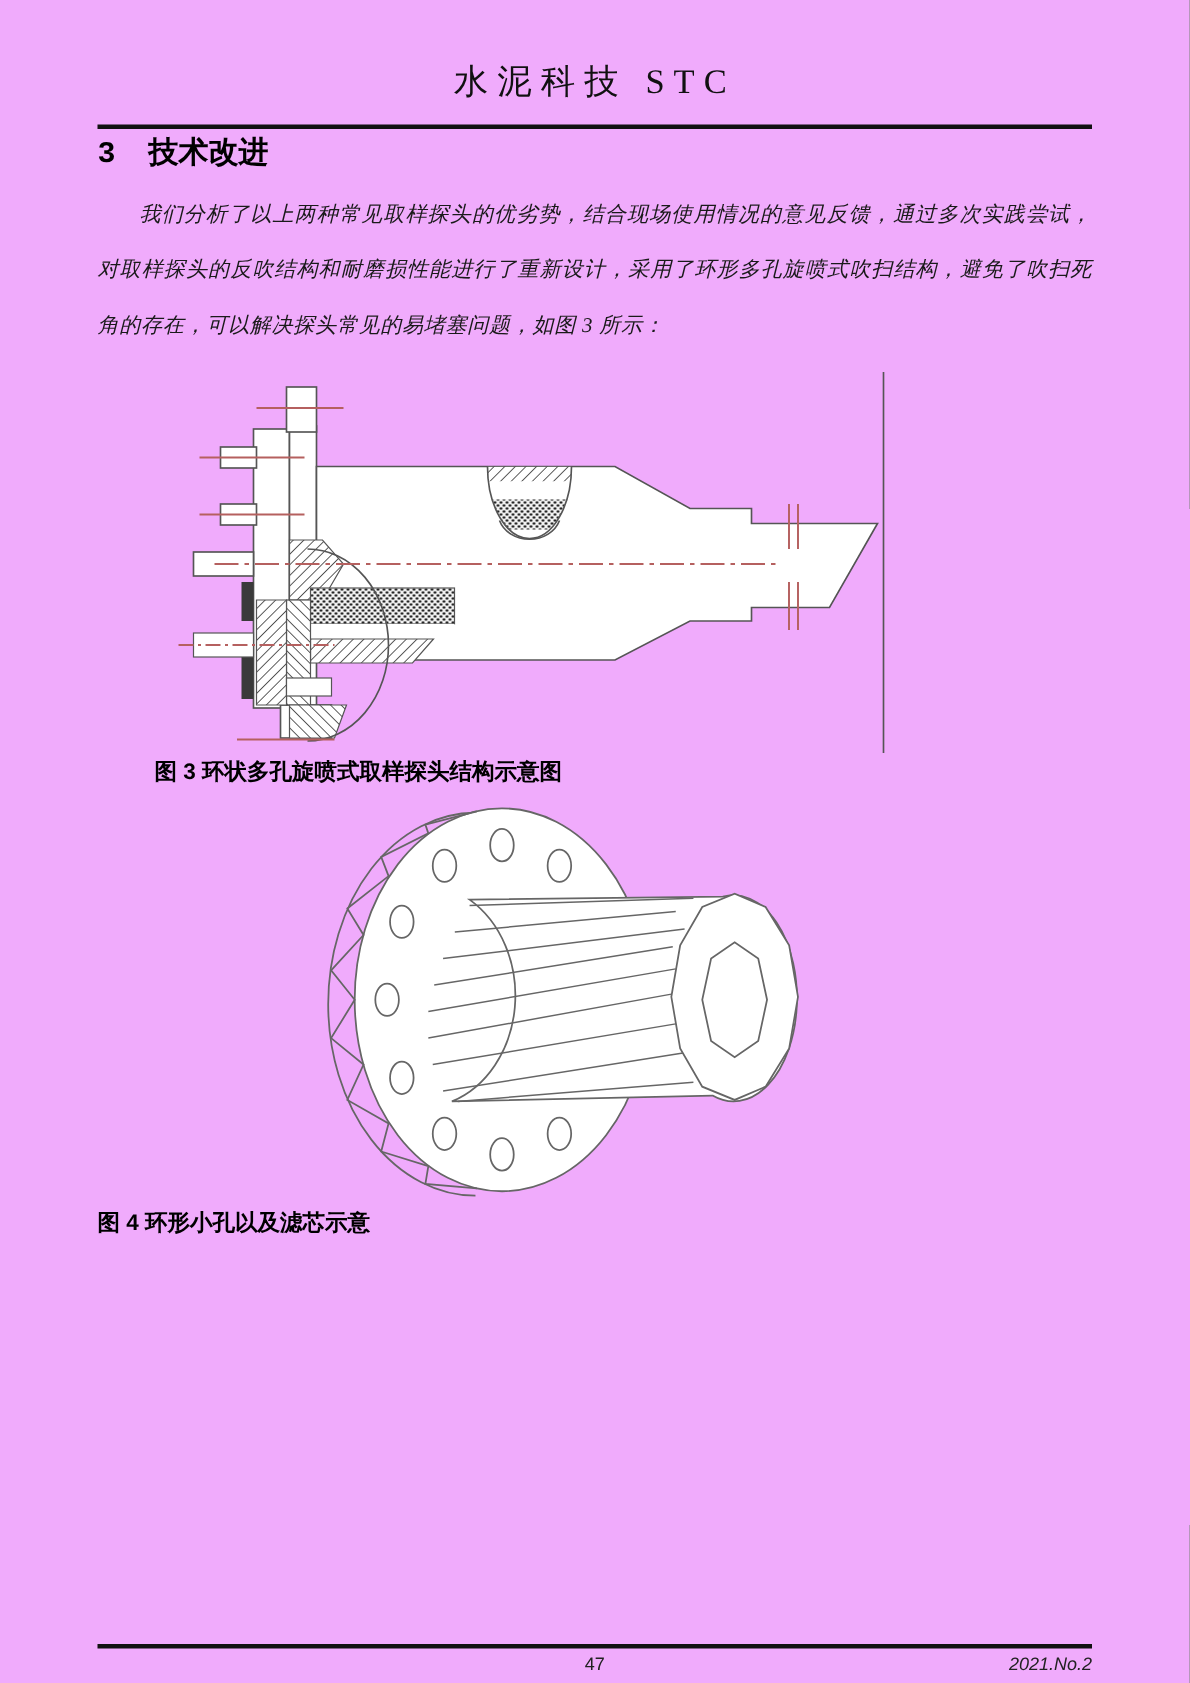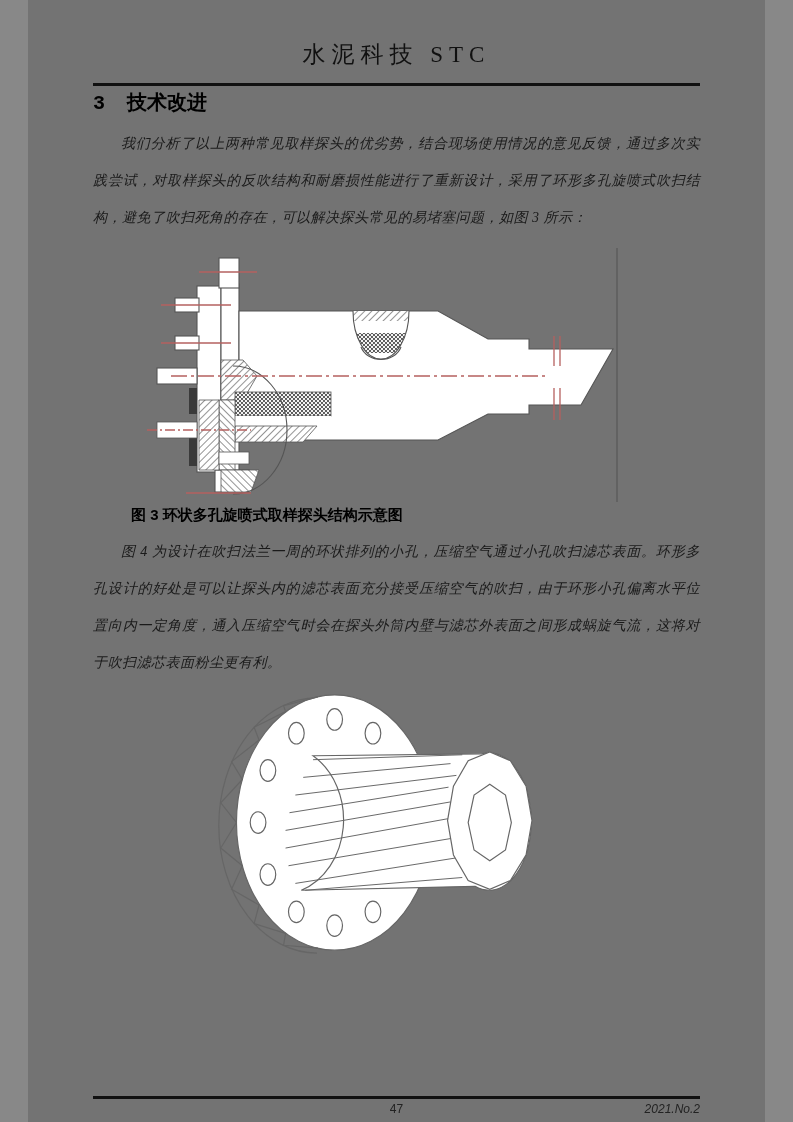--- a/index.html
+++ b/index.html
@@ -1,19 +1,19 @@
 <!DOCTYPE html>
 <html><head>
 <meta charset="utf-8">
 <style>
   html,body{margin:0;padding:0;background:#888;}
   .page{
     position:relative;
-    width:737px;height:1122px;
-    background:#737373;
+    width:793px;height:1122px;
+    background:#f0abfc;
     margin:0 auto;
     box-sizing:border-box;
     padding:42px 65px 0 65px;
     font-family:"Liberation Serif", serif;
     color:#1a1a1a;
     overflow:hidden;
   }
   .journal-header{
     text-align:center;
     font-size:23px;
@@ -161,21 +161,20 @@
         <line x1="55" y1="253" x2="120" y2="253"></line>
         <line x1="423" y1="96" x2="423" y2="126"></line>
         <line x1="429" y1="96" x2="429" y2="126"></line>
         <line x1="423" y1="148" x2="423" y2="180"></line>
         <line x1="429" y1="148" x2="429" y2="180"></line>
       </g>
     </svg>
     <figcaption class="fig-caption">图 3 环状多孔旋喷式取样探头结构示意图</figcaption>
   </figure>
 
-  <p class="body-para">图 4 为设计在吹扫法兰一周的环状排列的小孔，压缩空气通过小孔吹扫滤芯表面。环形多孔设计的好处是可以让探头内的滤芯表面充分接受压缩空气的吹扫，由于环形小孔偏离水平位置向内一定角度，通入压缩空气时会在探头外筒内壁与滤芯外表面之间形成蜗旋气流，这将对于吹扫滤芯表面粉尘更有利。</p>
 
   <figure class="figure-block fig4-wrap">
     <svg width="365" height="270" viewBox="0 0 370 275" xmlns="http://www.w3.org/2000/svg" style="margin:0 auto;">
       <g stroke="#666" stroke-width="1.2" fill="none">
 
         <path d="M104,9 A100,130 0 0 0 104,269"></path>
 
         <ellipse cx="122" cy="136" rx="100" ry="130" fill="#ffffff"></ellipse>
 
         <path d="M105,8 L70,17 L72,23 L40,39 L45,52 L17,74 L28,92 L6,116 L22,136 L6,162 L28,180 L17,204 L45,220 L40,239 L72,249 L70,261 L105,264"></path>
@@ -207,20 +206,21 @@
           <line x1="75" y1="180" x2="242" y2="152"></line>
           <line x1="82" y1="198" x2="246" y2="172"></line>
           <line x1="92" y1="205" x2="252" y2="192"></line>
         </g>
 
         <path fill="#ffffff" d="M323,134 L317,99 L301,73 L280,64 L258,73 L243,99 L237,134 L243,169 L258,195 L280,204 L301,195 L317,169 Z"></path>
 
         <path fill="#ffffff" d="M302,136 L296,108 L280,97 L264,108 L258,136 L264,164 L280,175 L296,164 Z"></path>
       </g>
     </svg>
+    <figcaption class="fig-caption">图 4 环形小孔以及滤芯示意</figcaption>
   </figure>
 
   <div class="footer">
     <div class="footer-rule"></div>
     <div class="footer-row">
       <span class="page-number">47</span>
       <span class="issue-number">2021.No.2</span>
     </div>
   </div>
 

